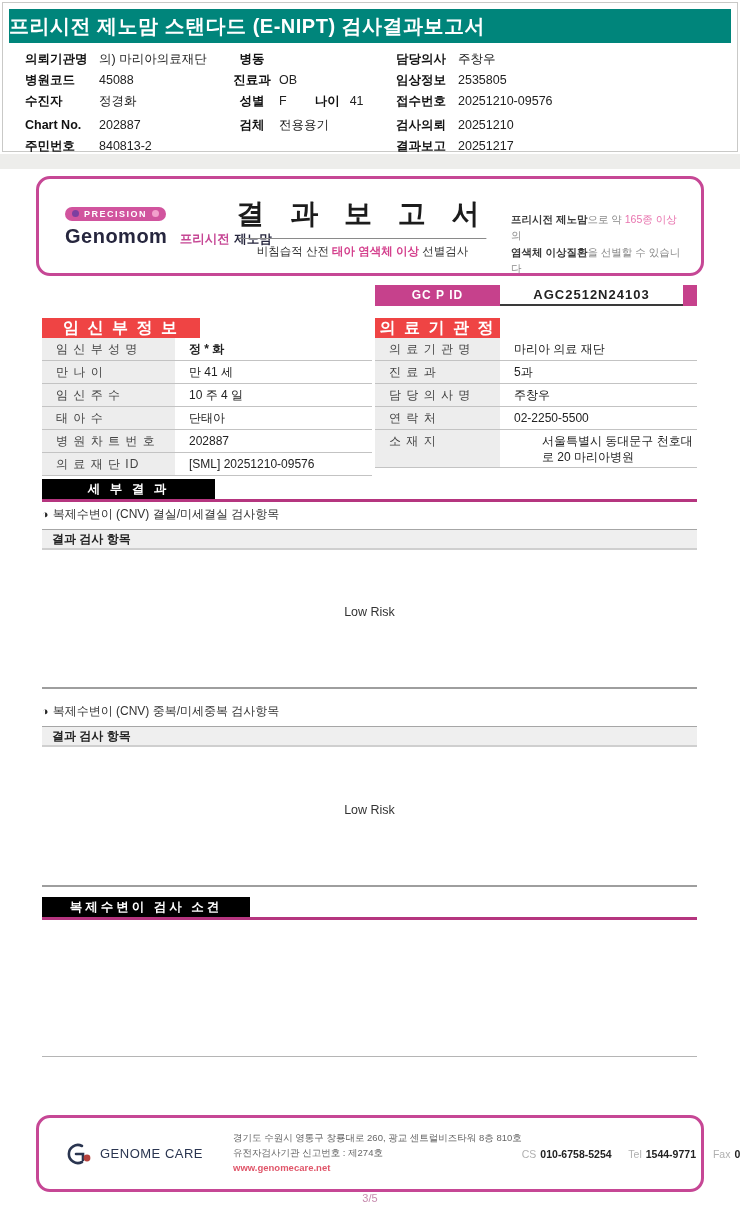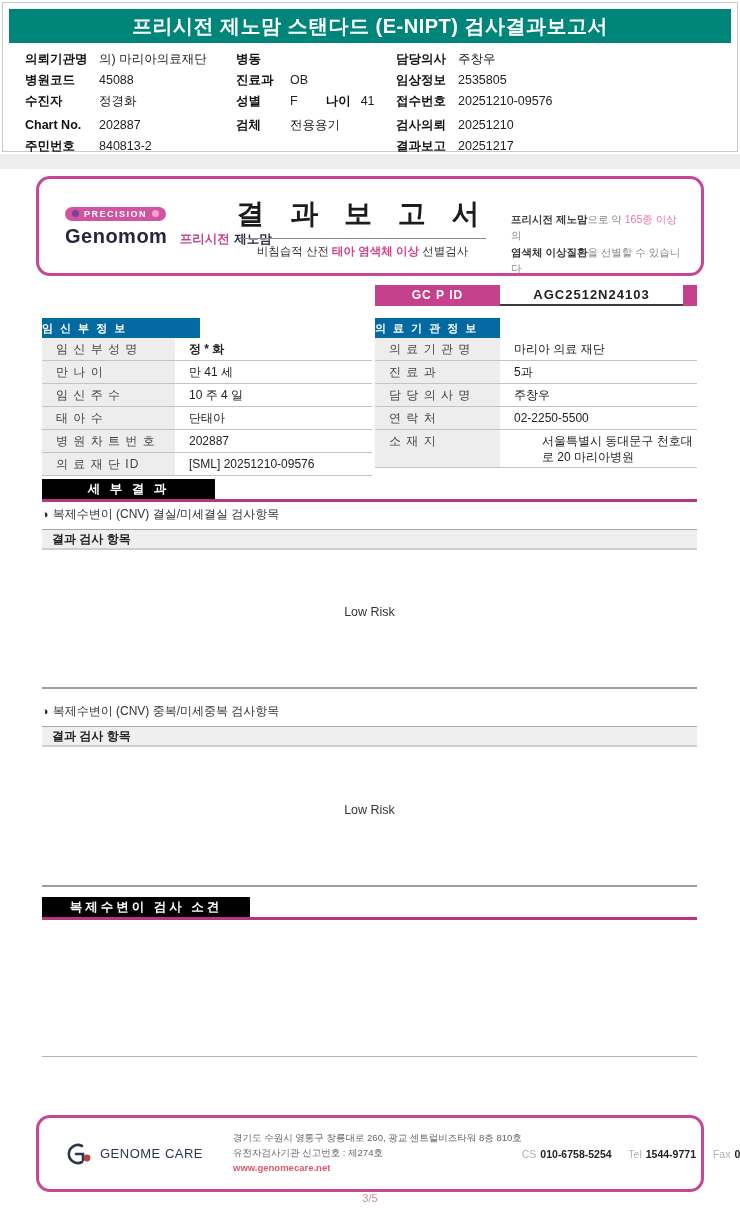--- a/index.html
+++ b/index.html
@@ -4,25 +4,25 @@
 <style>
   * { margin:0; padding:0; box-sizing:border-box; }
   body { background:#fff; font-family:"Liberation Sans","DejaVu Sans",sans-serif; }
   .page { position:relative; width:740px; height:1208px; background:#fff; overflow:hidden; }
 
   
   .top-box { position:absolute; top:2px; left:2px; width:736px; height:150px;
              background:#fff; border:1px solid #c9c9c7; }
   .teal-bar { position:absolute; top:6px; left:6px; right:6px; height:34px;
               background:#00857B; color:#fff; font-size:20px; font-weight:bold;
-              text-align:center; line-height:34px; letter-spacing:0.5px; }
+              line-height:34px; letter-spacing:0.5px; }
   .hfields { position:absolute; top:46px; left:0; right:0; font-size:12.5px; color:#111; }
   .hcol { position:absolute; top:0; }
   .hcol1 { left:22px; width:210px; }
-  .hcol2 { left:233px; width:160px; }
+  .hcol2 { left:222px; width:160px;text-align:center; }
   .hcol3 { left:393px; width:300px; }
   .hrow { display:flex; height:21px; line-height:21px; white-space:nowrap; }
   .hrow.gap { margin-top:3px; }
   .hlabel { font-weight:bold; flex:none; }
   .hcol1 .hlabel { width:74px; }
   .hcol2 .hlabel { width:54px; }
   .hcol3 .hlabel { width:62px; }
   .hvalue { font-weight:normal; color:#222; }
   .hlabel2 { font-weight:bold; margin-left:28px; margin-right:10px; }
 
@@ -58,22 +58,22 @@
   .gcpid-label { width:125px; color:#fff; font-size:12px; font-weight:bold;
                  text-align:center; line-height:21px; letter-spacing:1px; }
   .gcpid-value { flex:1; margin-right:14px; background:#fff; border-bottom:2px solid #3a3a3a;
                  font-size:13px; font-weight:bold; color:#222; text-align:center;
                  line-height:19px; letter-spacing:1px; }
 
   
   .itable { position:absolute; top:318px; font-size:12px; }
   .itable.left { left:42px; width:330px; }
   .itable.right { left:375px; width:322px; }
-  .ititle { height:20px; background:#0369a1; color:#fff; font-weight:bold;
-            font-size:11px; text-align:left; line-height:20px; letter-spacing:2px; }
+  .ititle { height:20px; background:#ef4444; color:#fff; font-weight:bold;
+            font-size:16px; text-align:center; line-height:20px; letter-spacing:2px; }
   .itable.left .ititle { width:158px; }
   .itable.right .ititle { width:125px; }
   .trow { display:flex; border-bottom:1px solid #c3c3c3; min-height:21px; align-items:stretch; }
   .trow:first-of-type { border-top:1px solid #c3c3c3; }
   .tlabel { flex:none; background:#EDEDED; color:#444; letter-spacing:1px;
             padding:3px 0 2px 14px; }
   .itable.left .tlabel { width:133px; }
   .itable.right .tlabel { width:125px; }
   .tvalue { flex:1; color:#222; padding:3px 4px 2px 14px; line-height:1.35; }
   .tvalue.bold { font-weight:bold; }

